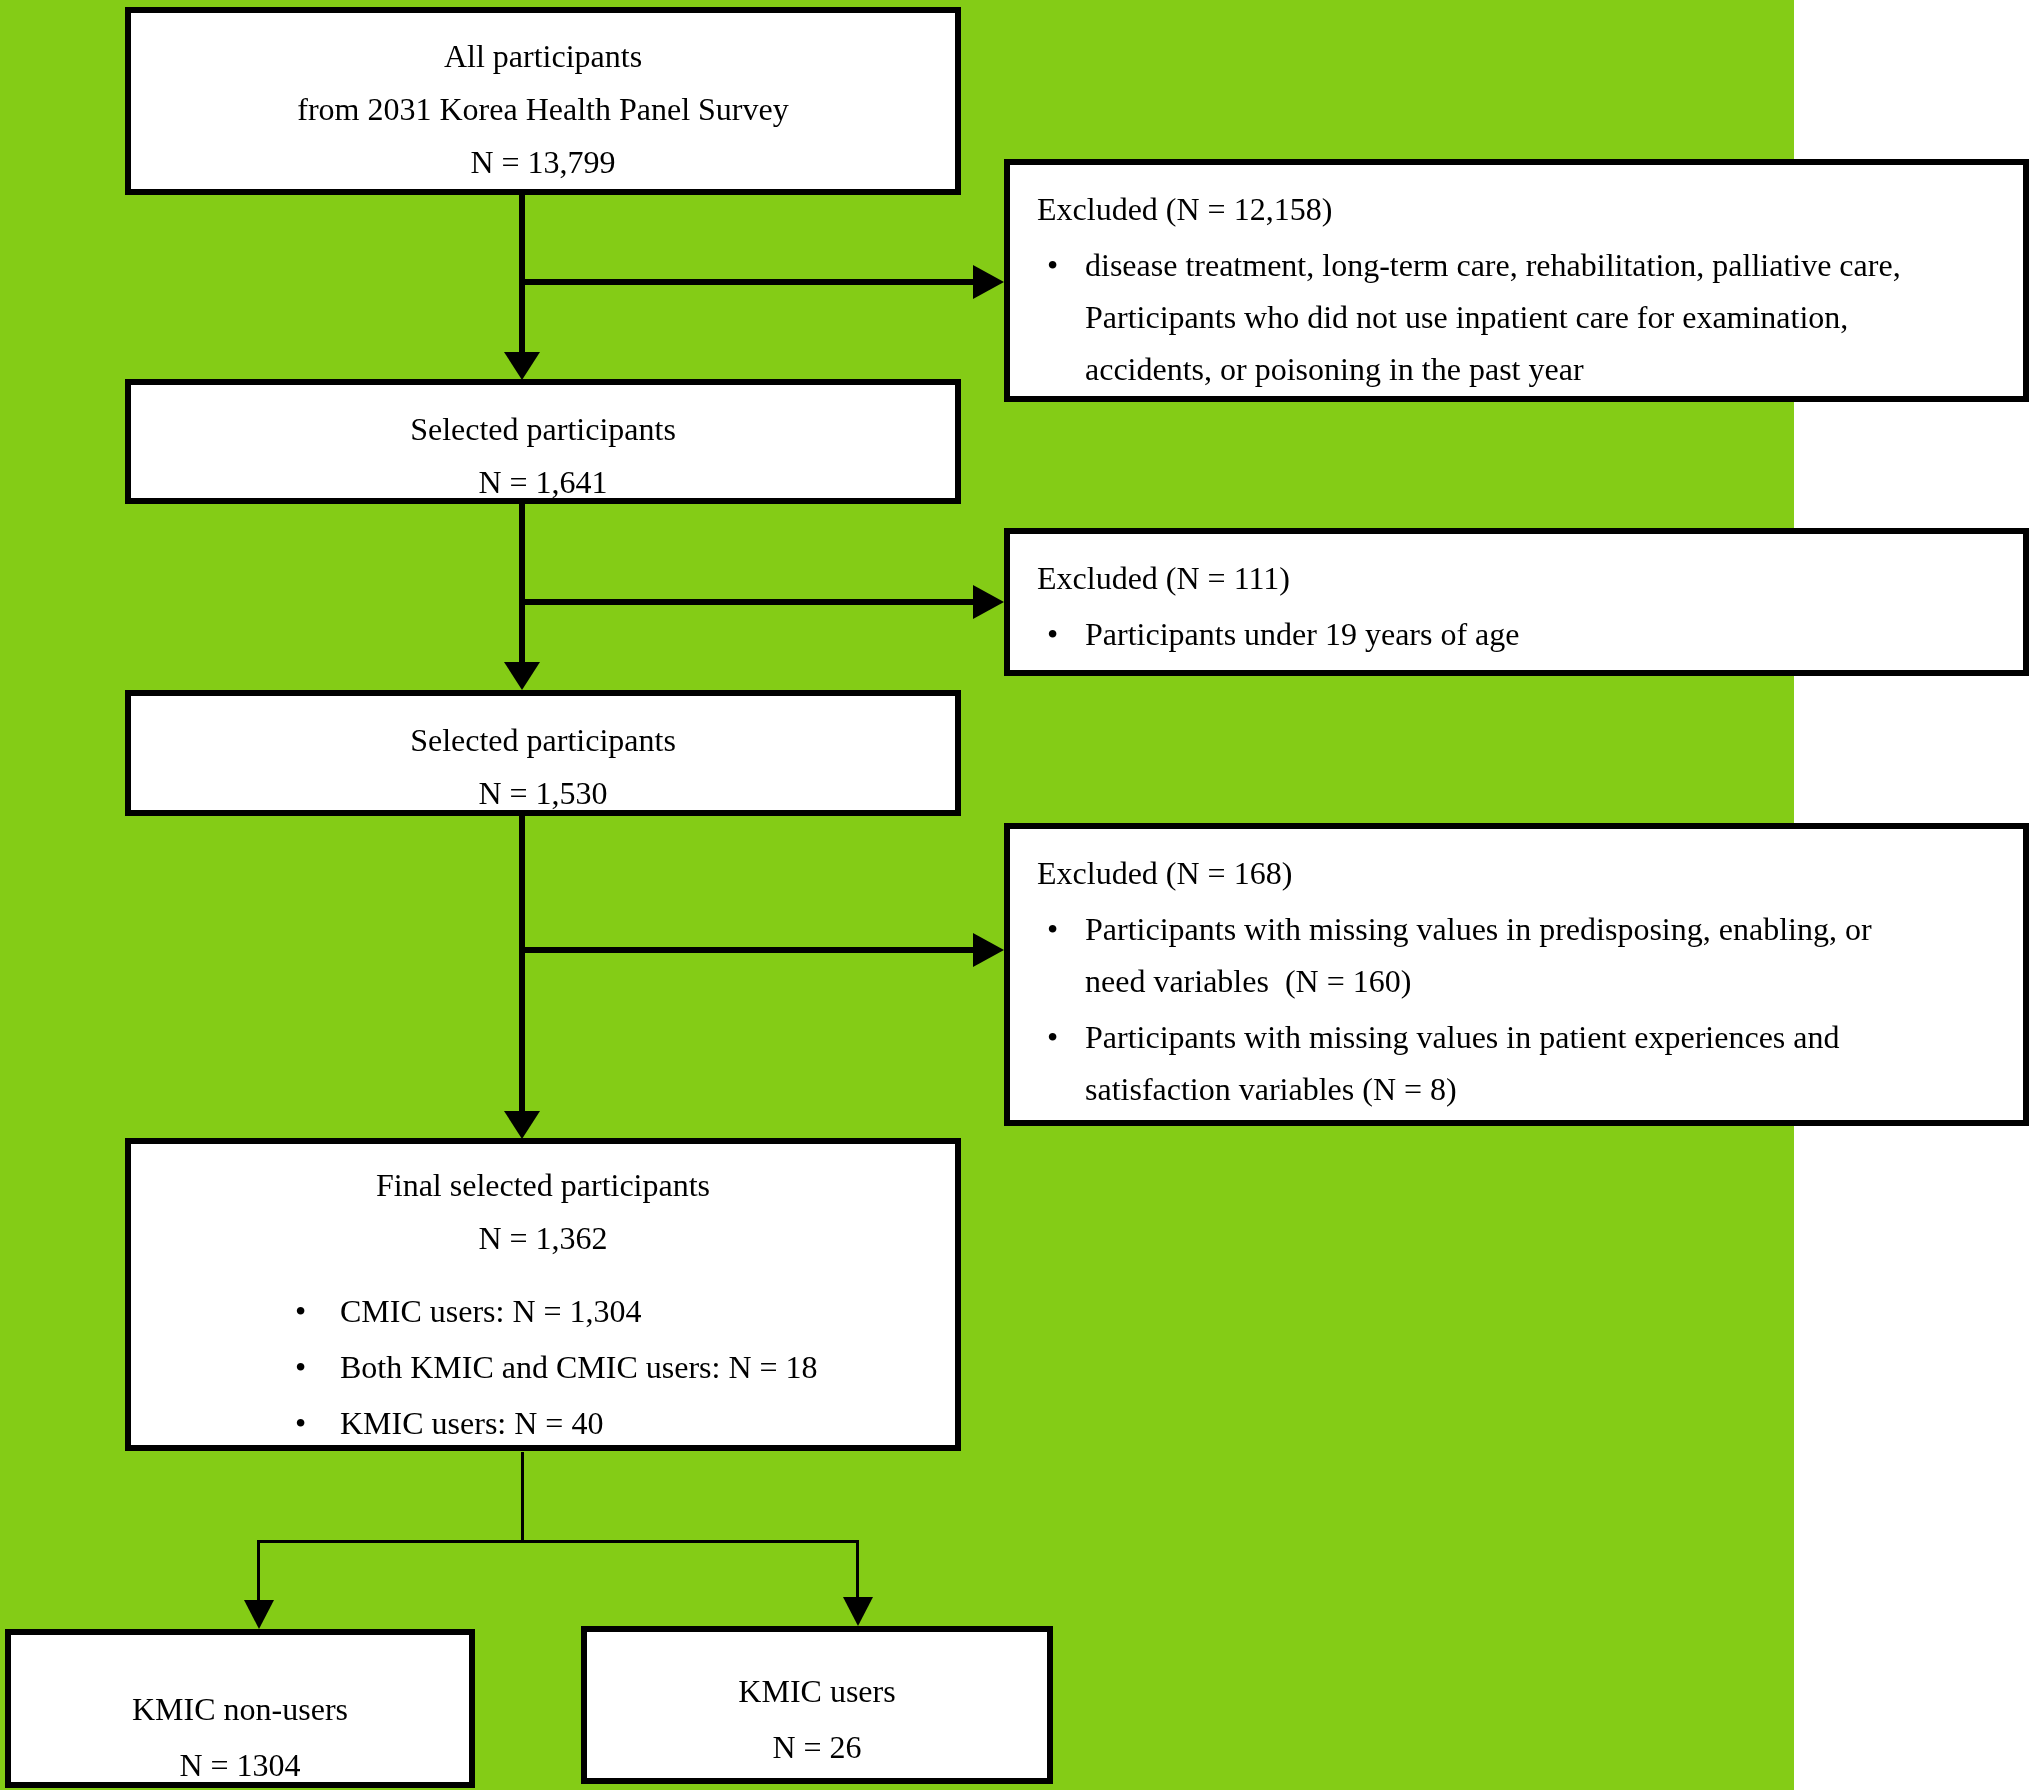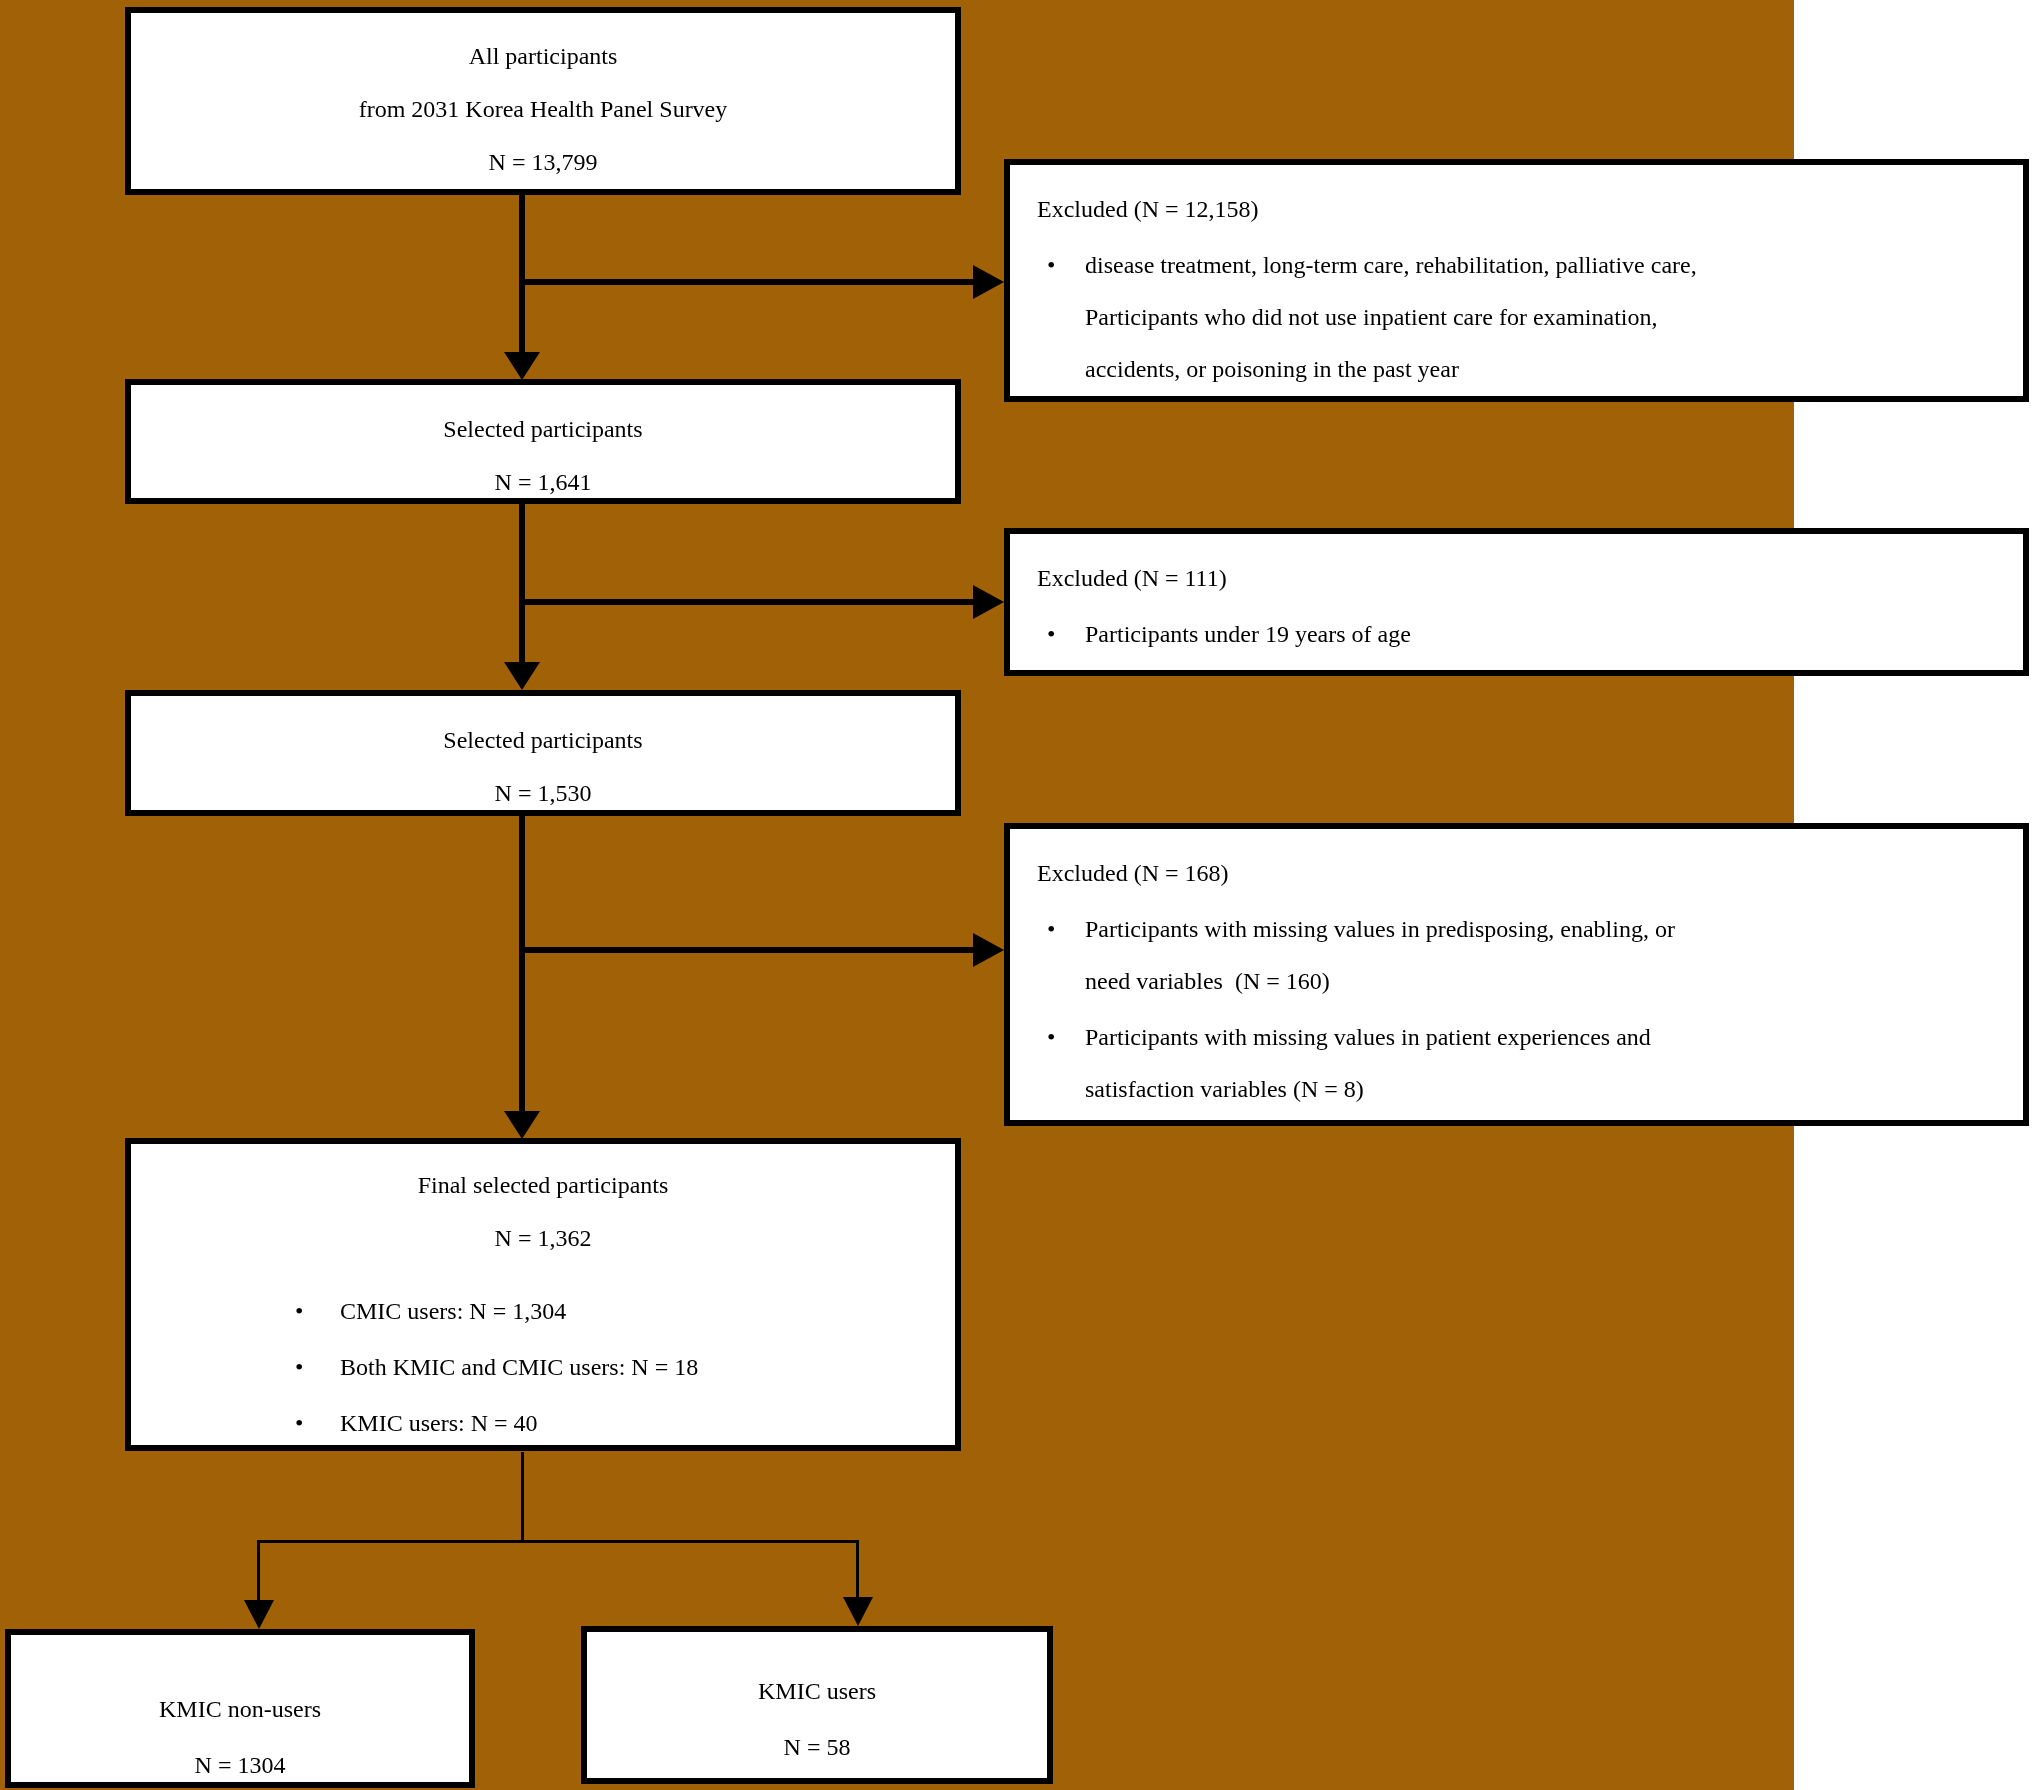--- a/index.html
+++ b/index.html
@@ -1,23 +1,23 @@
 <!DOCTYPE html>
 <html style="font-size:8px"><head>
 <meta charset="utf-8">
 <style>
   html, body { margin: 0; padding: 0; background: #ffffff; }
   .page {
     position: relative;
     width: 1794px;
     height: 1791px;
-    background: #a16207;
+    background: #84cc16;
     font-family: "Liberation Serif", serif;
     color: #000000;
-    font-size: 24px;
+    font-size: 32px;
   }
   .box {
     position: absolute;
     border: 6px solid #000000;
     background: #ffffff;
     box-sizing: border-box;
   }
   .center { text-align: center; }
   .ln { line-height: 52px; white-space: pre; }
   .center .ln { line-height: 53px; }
@@ -142,21 +142,21 @@
     </div>
   </div>
 
   <div class="box center bottom-box" style="left:5px; top:1629px; width:470px; height:159px; padding-top:46px;">
     <div class="ln">KMIC non-users</div>
     <div class="ln">N = 1304</div>
   </div>
 
   <div class="box center bottom-box" style="left:581px; top:1626px; width:472px; height:158px; padding-top:31px;">
     <div class="ln">KMIC users</div>
-    <div class="ln">N = 58</div>
+    <div class="ln">N = 26</div>
   </div>
 
   <div class="vline" style="left:519px; top:195px; height:159px;"></div>
   <div class="ah-down" style="left:504px; top:352px;"></div>
 
   <div class="hline" style="left:519px; top:279px; width:455px;"></div>
   <div class="ah-right" style="left:973px; top:265px;"></div>
 
   <div class="vline" style="left:519px; top:504px; height:159px;"></div>
   <div class="ah-down" style="left:504px; top:662px;"></div>

